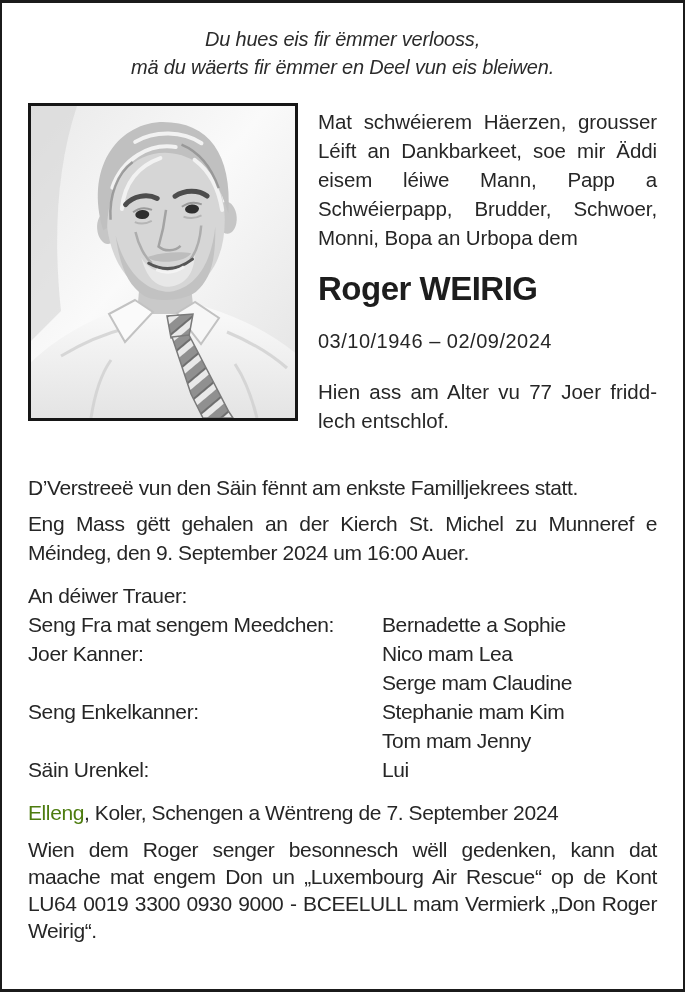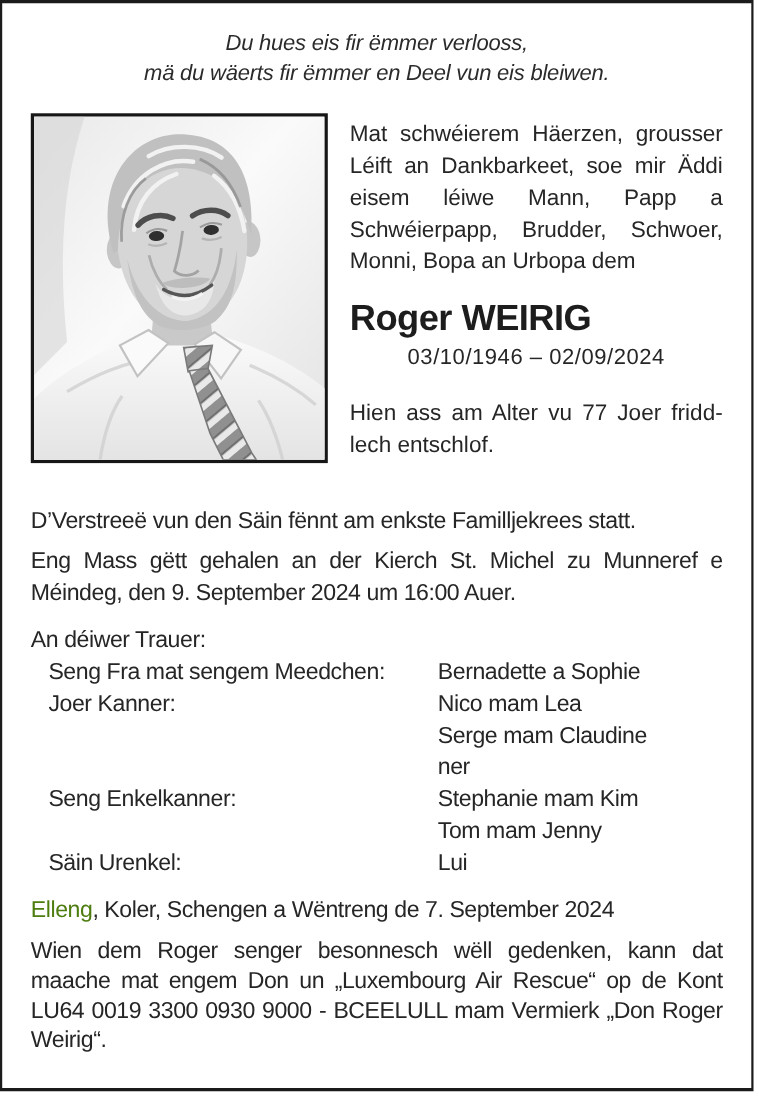--- a/index.html
+++ b/index.html
@@ -26,33 +26,33 @@
   .right-col{flex:1;min-width:0;padding-top:4px;}
   .intro{
     font-size:20.5px;line-height:29px;text-align:justify;color:#262626;
     letter-spacing:-0.1px;
   }
   .deceased-name{
     font-size:33px;font-weight:bold;text-align:left;margin-top:18px;
     color:#1d1d1d;letter-spacing:-0.5px;
   }
   .life-dates{
-    font-size:20px;text-align:center;margin-top:6px;color:#262626;
+    font-size:20px;margin-top:22px;color:#262626;
     letter-spacing:0.5px;
   }
   .death-note{
     font-size:20.5px;line-height:29px;text-align:justify;margin-top:24px;
     color:#262626;
   }
   .main-section{margin-top:38px;}
   .narrow{letter-spacing:-0.4px;}
   .scattering{font-size:21px;line-height:29px;color:#262626;}
   .mass{font-size:21px;line-height:29px;margin-top:7px;text-align:justify;color:#262626;}
   .mourning-heading{font-size:21px;line-height:29px;margin-top:14px;color:#262626;}
-  .mourning-list{margin-top:0;margin-left:16px;}
+  .mourning-list{margin-top:0;}
   .m-row{display:flex;font-size:21px;line-height:29px;color:#262626;}
   .m-label{width:354px;flex:none;}
   .m-value{flex:1;}
   .closing{font-size:21px;line-height:29px;margin-top:14px;color:#262626;}
   .closing b{font-weight:normal;color:#4d7c0f;}
   .donation{
     font-size:21px;line-height:27px;margin-top:9px;text-align:justify;color:#262626;
   }
 </style>
 </head>
@@ -152,21 +152,20 @@
       <div class="m-row narrow">
         <span class="m-label">Joer Kanner:</span>
         <span class="m-value">Nico mam Lea</span>
       </div>
       <div class="m-row narrow">
         <span class="m-label"></span>
         <span class="m-value">Serge mam Claudine</span>
       </div>
       <div class="m-row narrow">
         <span class="m-label"></span>
-        <span class="m-value">ner</span>
       </div>
       <div class="m-row narrow">
         <span class="m-label">Seng Enkelkanner:</span>
         <span class="m-value">Stephanie mam Kim</span>
       </div>
       <div class="m-row narrow">
         <span class="m-label"></span>
         <span class="m-value">Tom mam Jenny</span>
       </div>
       <div class="m-row narrow">

